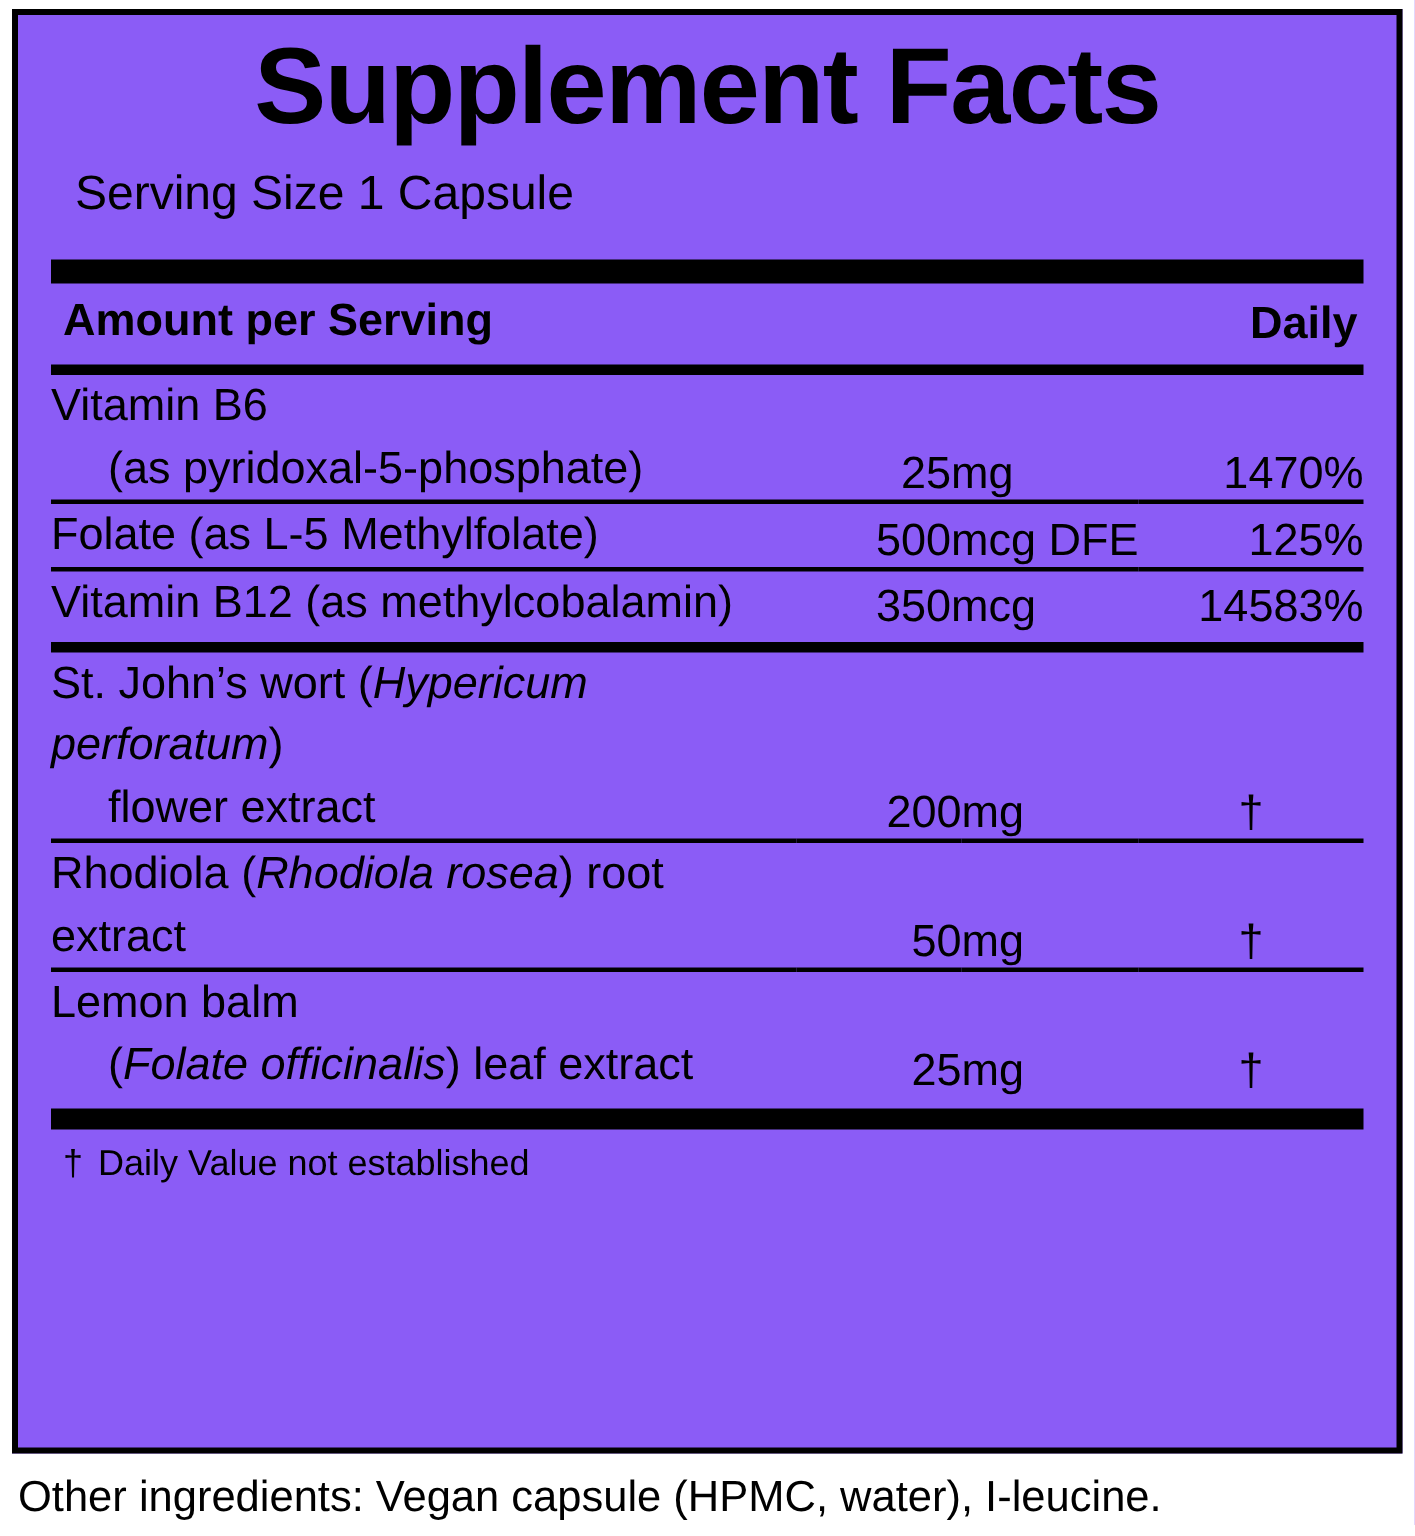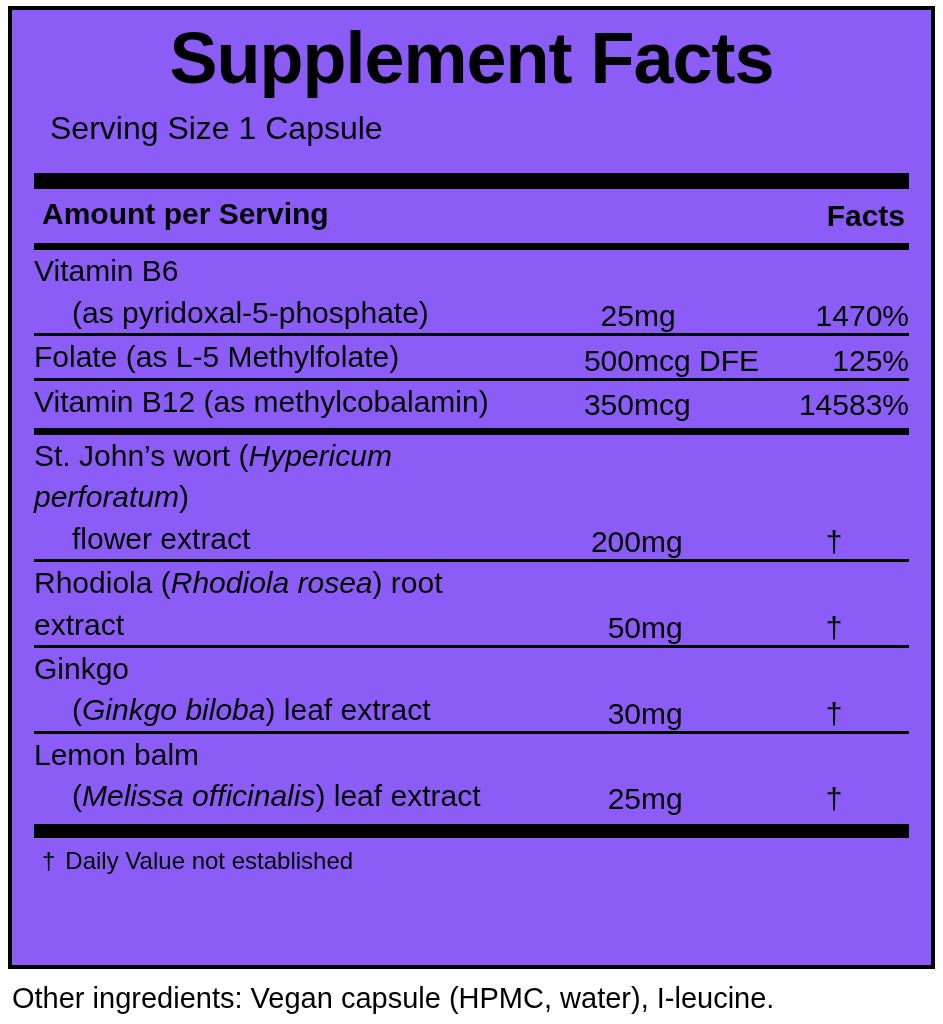--- a/index.html
+++ b/index.html
@@ -145,21 +145,21 @@
 
   <div class="title">Supplement Facts</div>
 
   <div class="serving-size">Serving Size 1 Capsule</div>
 
   <div class="rule-thick"></div>
 
   <div class="hdr-row">
     <div class="hdr-left">Amount per Serving</div>
     <div class="hdr-right">
-      <div>Facts</div>
+      <div>Daily</div>
     </div>
   </div>
 
   <div class="rule-med"></div>
 
   <table class="facts">
     <tbody>
         <tr class="row-sep">
       <td class="nutrient-cell">
         <span>Vitamin B6</span>
@@ -202,33 +202,24 @@
       <td class="dv daggercell">†</td>
     </tr>
     <tr class="row-sep">
       <td class="nutrient-cell">
         <span><span>Rhodiola (</span><em>Rhodiola rosea</em><span>) root extract</span></span>
       </td>
       <td class="amt">50</td>
       <td class="unit">mg</td>
       <td class="dv daggercell">†</td>
     </tr>
-    <tr class="row-sep">
-      <td class="nutrient-cell">
-        <span>Ginkgo</span>
-        <span class="indent"><span>(</span><em>Ginkgo biloba</em><span>) leaf extract</span></span>
-      </td>
-      <td class="amt">30</td>
-      <td class="unit">mg</td>
-      <td class="dv daggercell">†</td>
-    </tr>
     <tr>
       <td class="nutrient-cell">
         <span>Lemon balm</span>
-        <span class="indent"><span>(</span><em>Melissa officinalis</em><span>) leaf extract</span></span>
+        <span class="indent"><span>(</span><em>Folate officinalis</em><span>) leaf extract</span></span>
       </td>
       <td class="amt">25</td>
       <td class="unit">mg</td>
       <td class="dv daggercell">†</td>
     </tr>
   </tbody>
     </table>
 
   <div class="rule-thick-2"></div>
 

